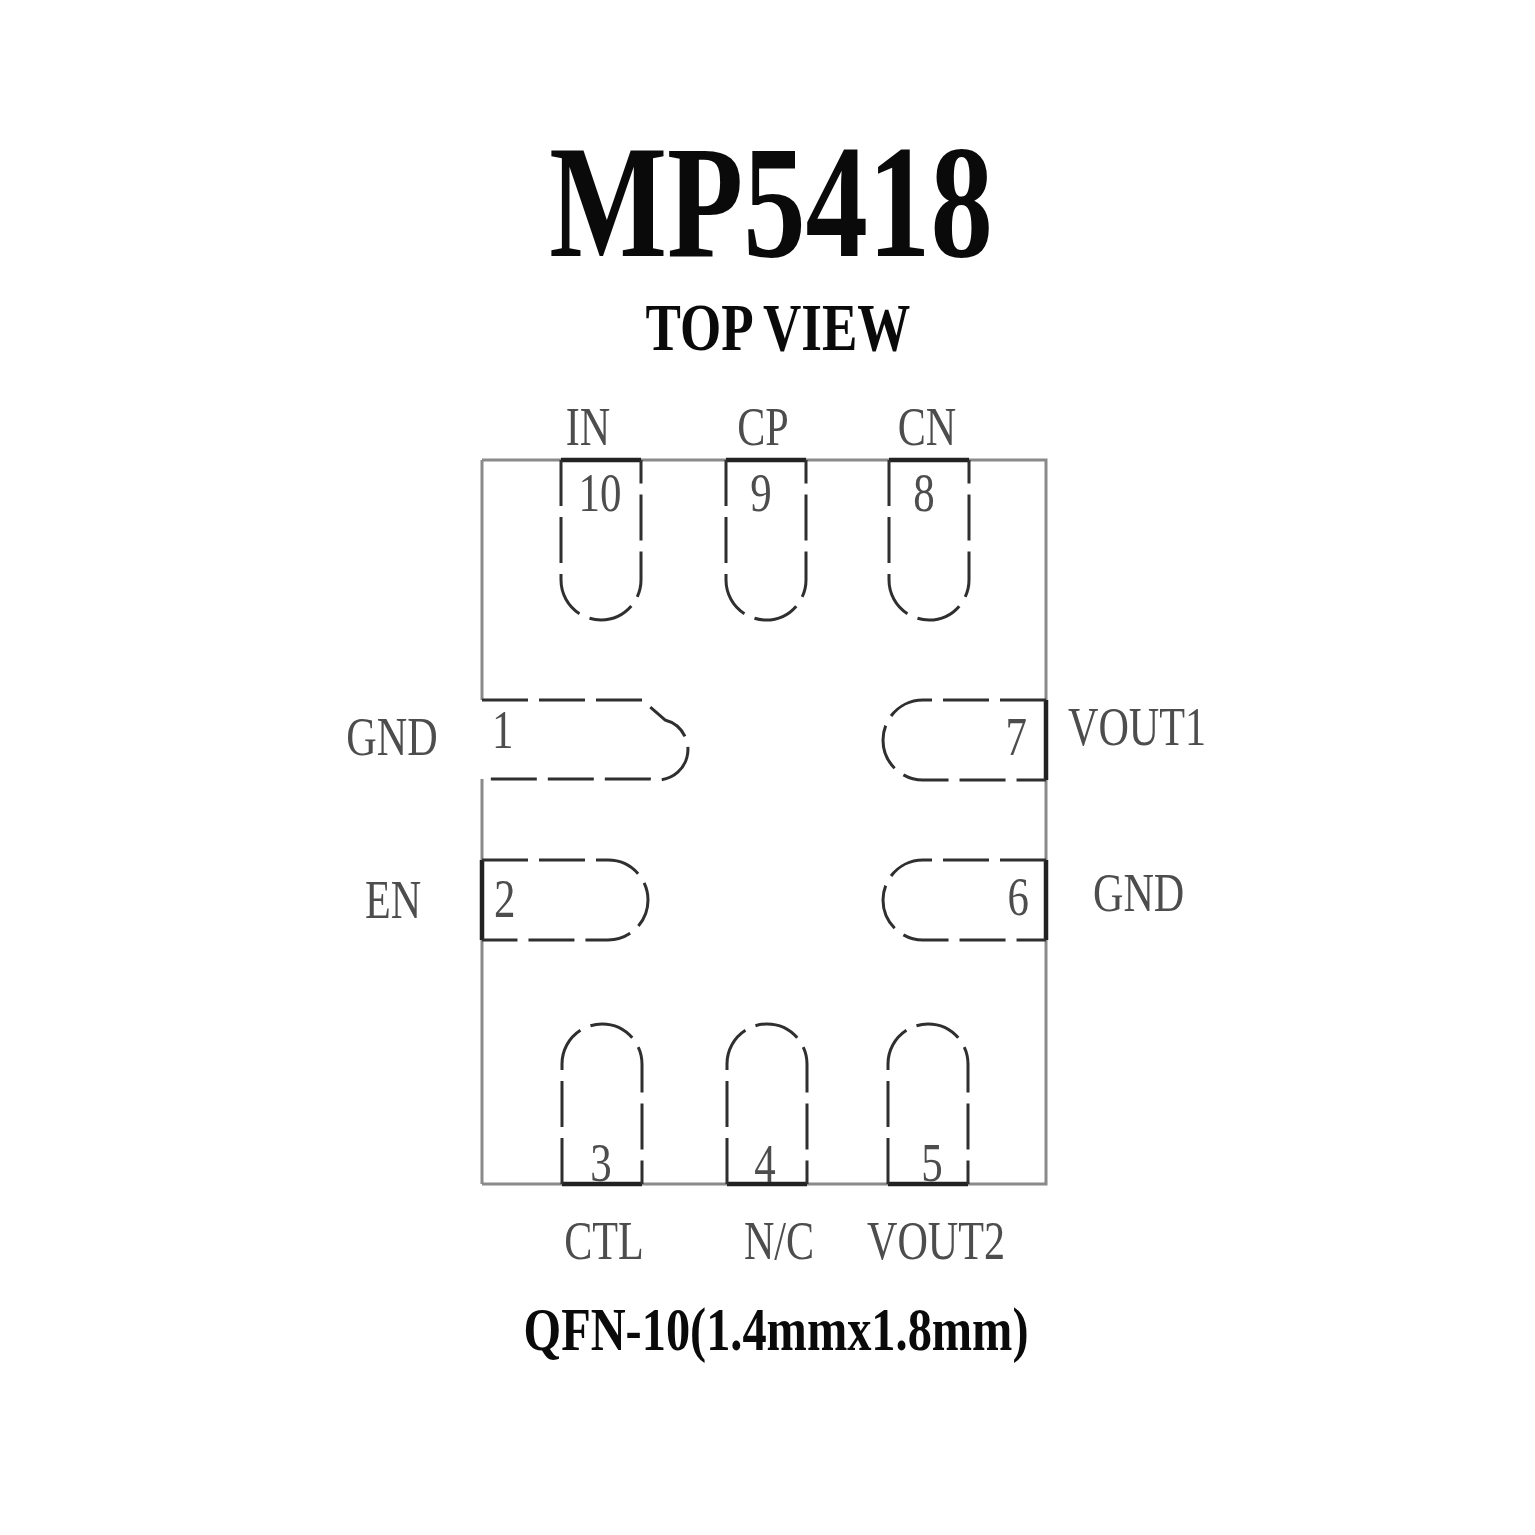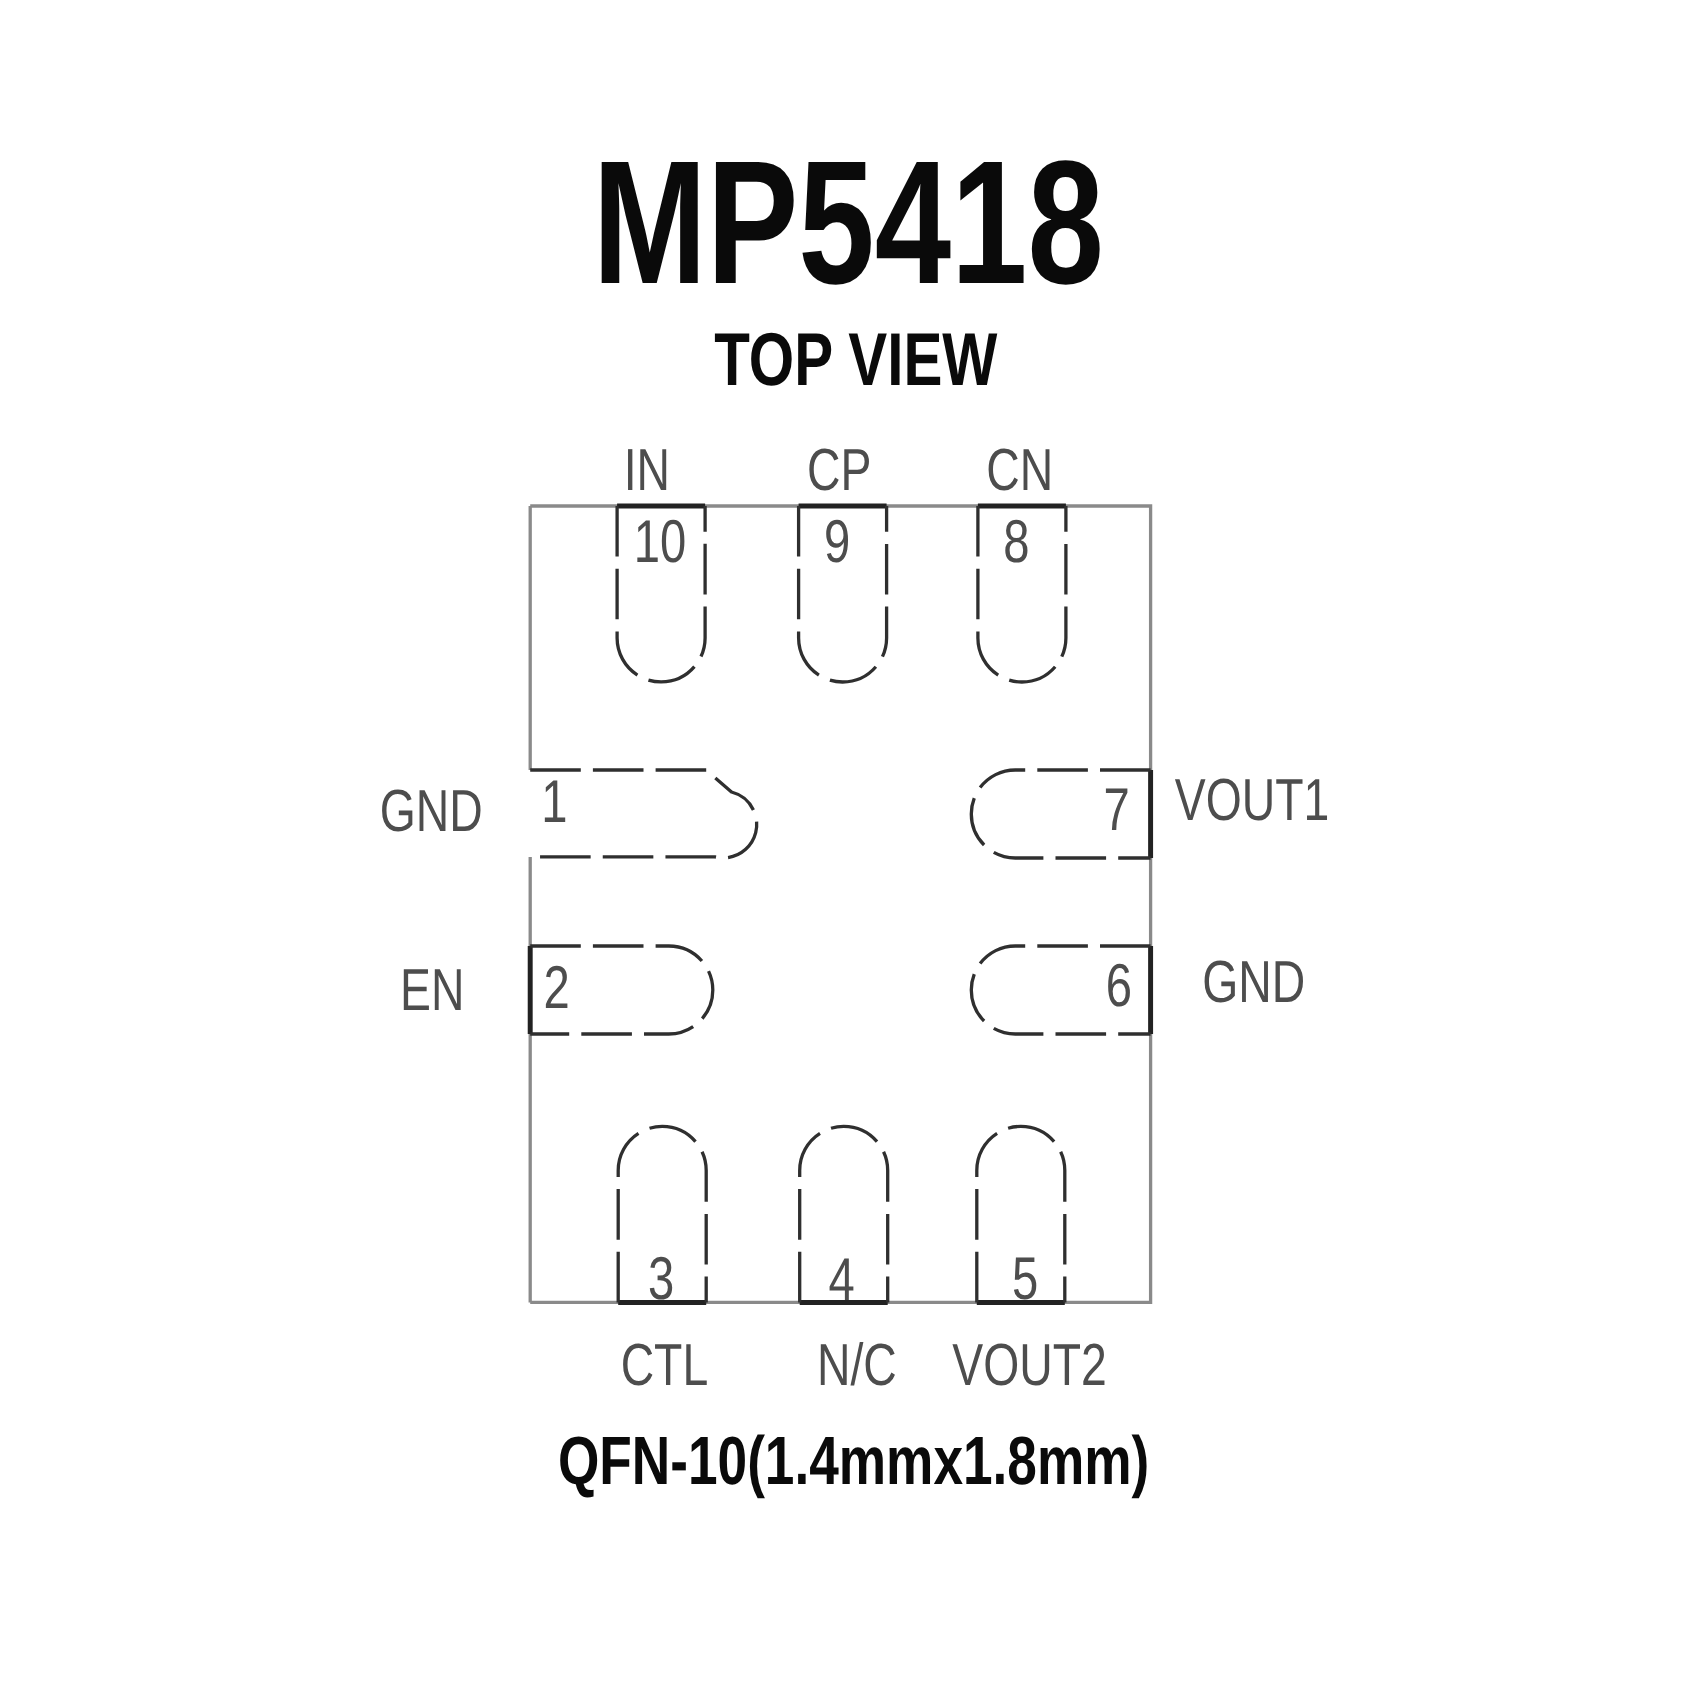--- a/index.html
+++ b/index.html
@@ -2,21 +2,21 @@
 <html><head>
 <meta charset="utf-8">
 <style>
   html, body { margin: 0; padding: 0; background: #ffffff; }
   .page {
     position: relative;
     width: 1237px;
     height: 1535px;
     background: #ffffff;
     overflow: hidden;
-    font-family: Liberation Sans, sans-serif;
+    font-family: Liberation Serif, serif;
   }
   svg.diagram { position: absolute; left: 0; top: 0; }
 
   .lbl { position: absolute; white-space: nowrap; line-height: 1; }
   
   .c { transform: translate(-50%, -50%) scaleX(0.78); }
   
   .l { transform: translate(0, -50%) scaleX(0.78); transform-origin: left center; }
   
   .r { transform: translate(-100%, -50%) scaleX(0.78); transform-origin: right center; }

